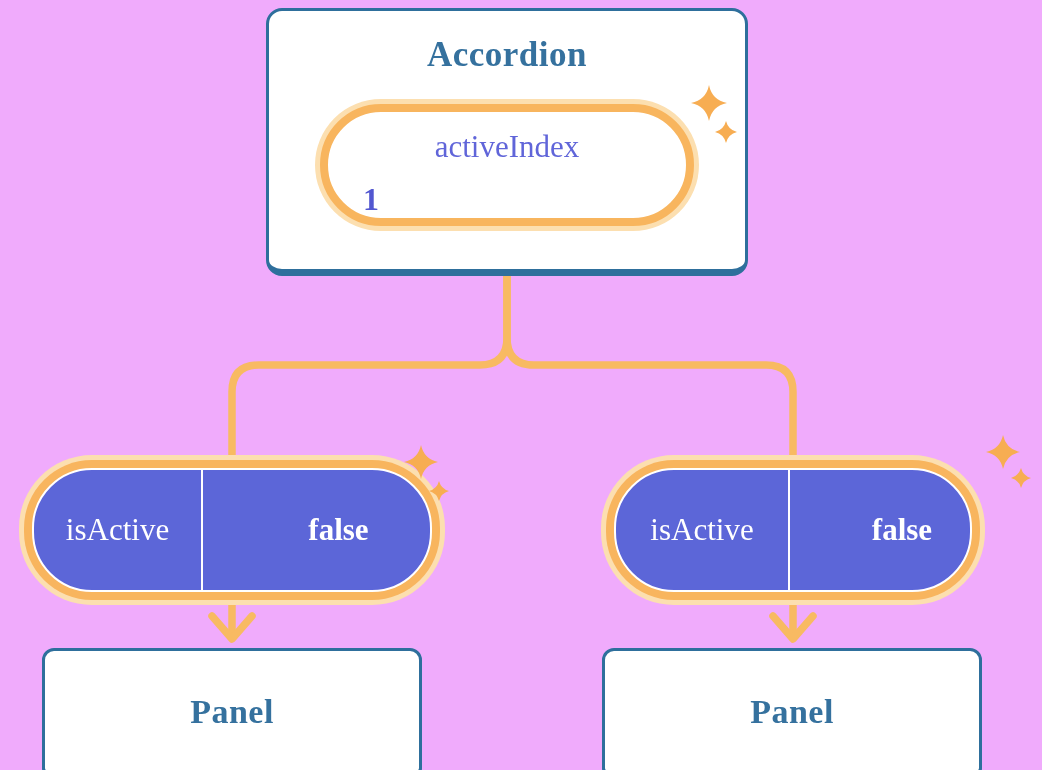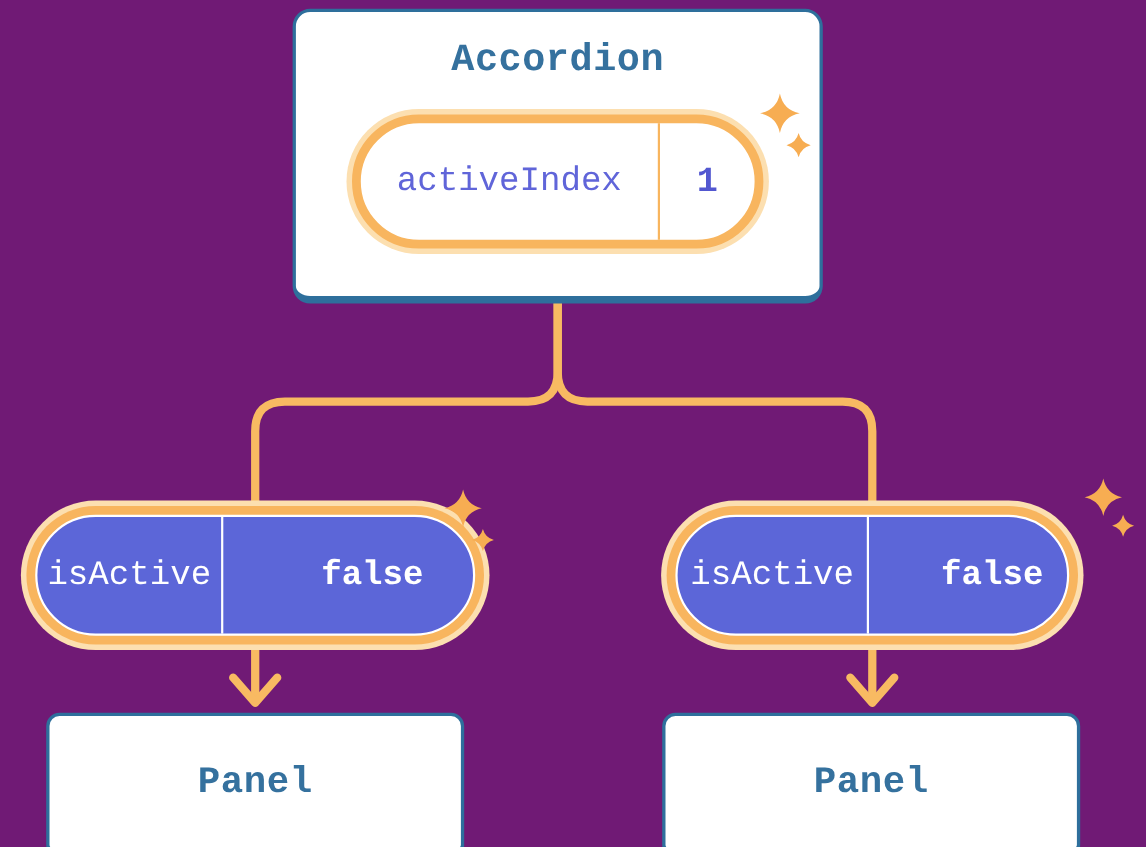--- a/index.html
+++ b/index.html
@@ -1,18 +1,18 @@
 <!DOCTYPE html>
 <html><head>
 <meta charset="utf-8">
 <style>
   html,body{margin:0;padding:0;background:#4e6370;}
   .canvas{
-    position:relative;width:1042px;height:770px;background:#701a75;
-    overflow:hidden;font-family:Liberation Mono, monospace;
+    position:relative;width:1042px;height:770px;background:#f0abfc;
+    overflow:hidden;font-family:Liberation Serif, serif;
   }
   .connector{position:absolute;left:0;top:0;z-index:1;}
   .sparkle{position:absolute;z-index:3;}
 
   
   .card{
     position:absolute;background:#ffffff;box-sizing:border-box;
     border:3px solid #2e6f9c;border-bottom-width:7px;z-index:2;
   }
   .accordion-card{left:266px;top:8px;width:482px;height:268px;border-radius:16px;}
@@ -26,35 +26,35 @@
   }
   .panel-left{left:42px;}
   .panel-right{left:602px;}
   .panel-title{font-size:34px;font-weight:600;color:#35719e;letter-spacing:.5px;}
 
   
   .state-pill{
     position:absolute;left:320px;top:104px;width:374px;height:122px;
     box-sizing:border-box;background:#ffffff;border:8px solid #f8b55e;
     border-radius:70px;box-shadow:0 0 0 5px #fcdfb0;
-    display:flex;align-items:stretch;z-index:2;
+    display:flex;align-items:stretch;z-index:2;flex-direction:column;
   }
   .state-pill .pill-label{
     flex:1;display:flex;align-items:center;justify-content:center;
     font-size:31px;color:#6065d9;
   }
   .state-pill .pill-divider{width:2px;background:#f8b55e;}
   .state-pill .pill-value{
     width:86px;display:flex;align-items:center;justify-content:center;
     font-size:32px;font-weight:700;color:#5257d0;
   }
 
   
   .prop-pill{
-    position:absolute;top:468px;height:110px;box-sizing:border-box;
+    position:absolute;top:468px;height:124px;box-sizing:border-box;
     background:#5c66d8;border:2px solid #ffffff;border-radius:60px;
     box-shadow:0 0 0 8px #f8b55e,0 0 0 13px #fcdfb0;
     display:flex;align-items:stretch;z-index:2;
   }
   .prop-left{left:32px;width:400px;}
   .prop-right{left:614px;width:358px;}
   .prop-pill .pill-label{
     flex:1;display:flex;align-items:center;justify-content:center;
     font-size:31px;color:#ffffff;
   }

